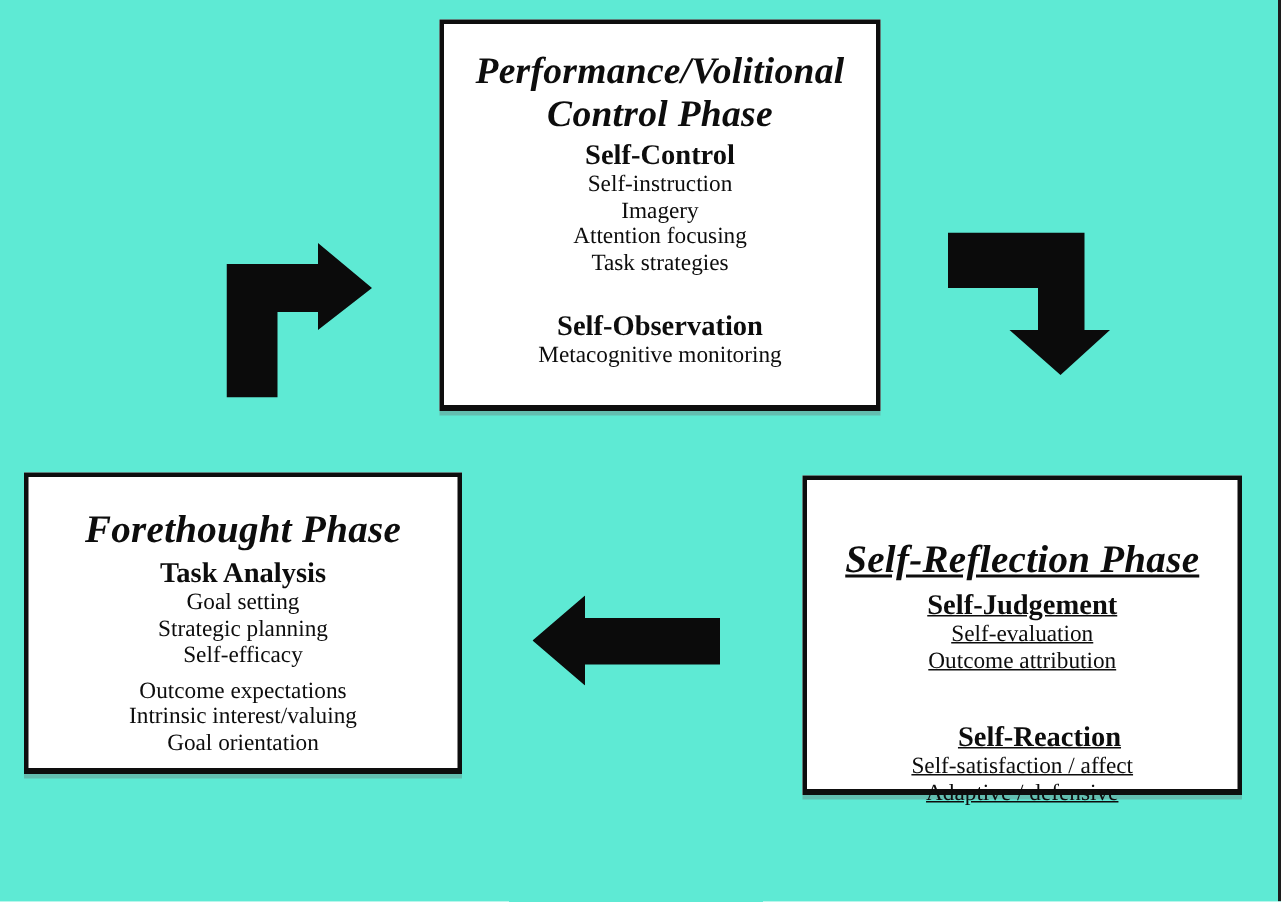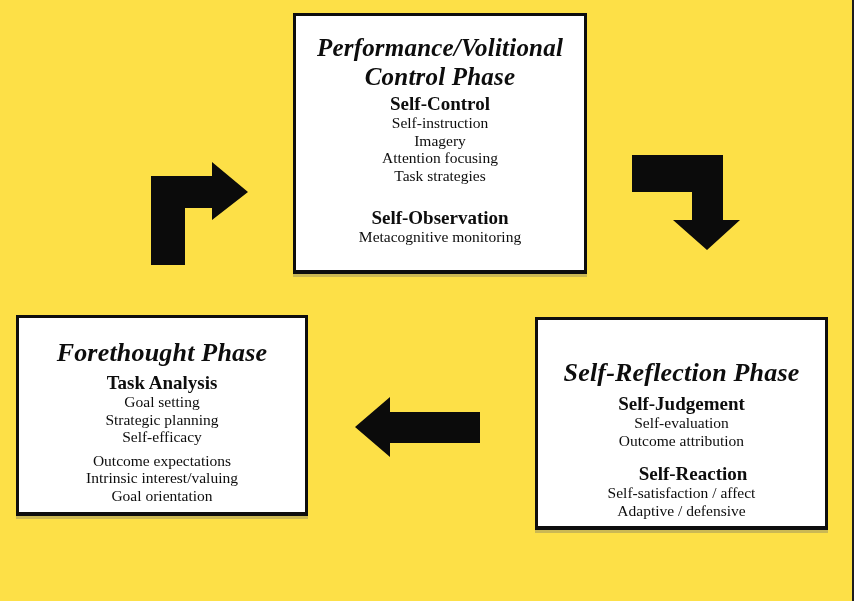--- a/index.html
+++ b/index.html
@@ -1,20 +1,20 @@
 <!DOCTYPE html>
 <html><head>
 <meta charset="utf-8">
 <style>
   html, body { margin: 0; padding: 0; background: #ffffff; }
   .canvas {
     position: relative;
     width: 854px;
     height: 601px;
-    background: #fde047;
+    background: #5eead4;
     overflow: hidden;
     font-family: "Liberation Serif", "DejaVu Serif", serif;
     color: #0d0d0d;
   }
   .scan-edge-right {
     position: absolute;
     top: 0; right: 0;
     width: 2px; height: 601px;
     background: #1c1c1c;
   }
@@ -22,21 +22,21 @@
     position: absolute;
     box-sizing: border-box;
     background: #ffffff;
     border: 3px solid #0e0e0e;
     border-bottom-width: 4px;
     box-shadow: 0 3px 0 rgba(110,110,110,0.35);
     text-align: center;
   }
   .box-performance { left: 293px; top: 13px;  width: 294px; height: 261px; }
   .box-forethought { left: 16px;  top: 315px; width: 292px; height: 201px; }
-  .box-reflection  { left: 535px; top: 317px; width: 293px; height: 213px; }
+  .box-reflection  { left: 535px; top: 317px; width: 293px; height: 213px; text-decoration: underline; }
 
   .phase-title {
     font-weight: bold;
     font-style: italic;
     font-size: 25px;
     line-height: 29px;
     letter-spacing: 0.2px;
   }
   .box-performance .phase-title { margin-top: 17px; }
   .box-forethought .phase-title { margin-top: 20px; font-size: 26px; line-height: 30px; }
@@ -47,21 +47,21 @@
     font-weight: bold;
     font-size: 19px;
     line-height: 20px;
     margin-top: 3px;
   }
   .box-forethought .section-heading { margin-top: 5px; }
   .box-reflection  .section-heading { margin-top: 6px; }
 
   .section-2 .section-heading { margin-top: 24px; }
   .box-forethought .section-2 .section-heading { margin-top: 26px; }
-  .box-reflection  .section-2 .section-heading { margin-top: 15px; padding-left: 23px; }
+  .box-reflection  .section-2 .section-heading { margin-top: 33px; padding-left: 23px; }
 
   .item {
     font-size: 15.5px;
     line-height: 17.5px;
   }
   .item.pre-gap { margin-top: 6px; }
 
   .arrow { position: absolute; }
   .arrow svg { display: block; }
   .arrow polygon { fill: #0b0b0b; }

